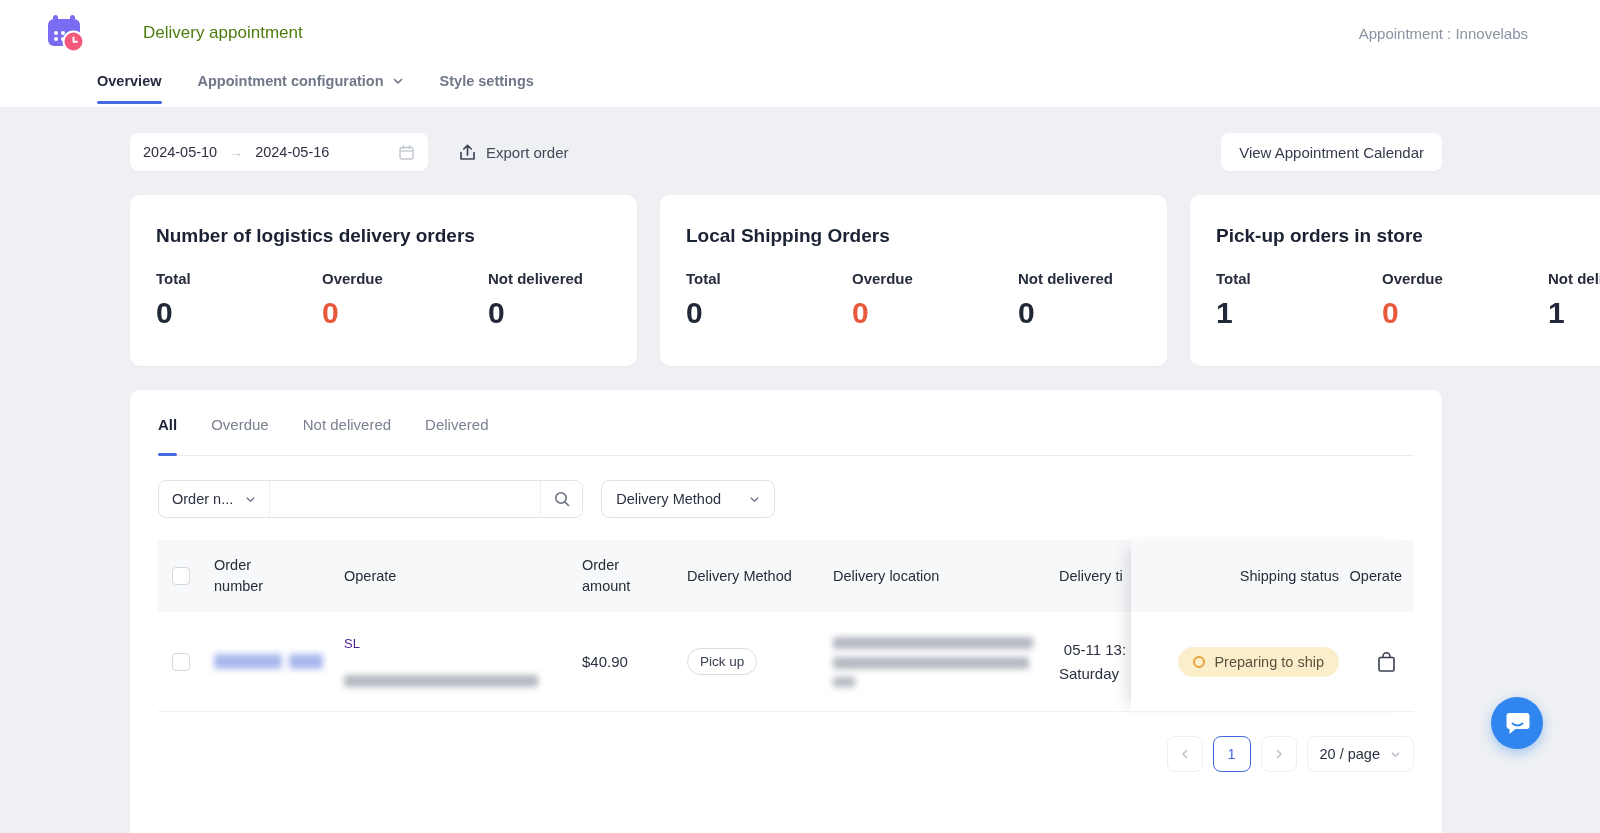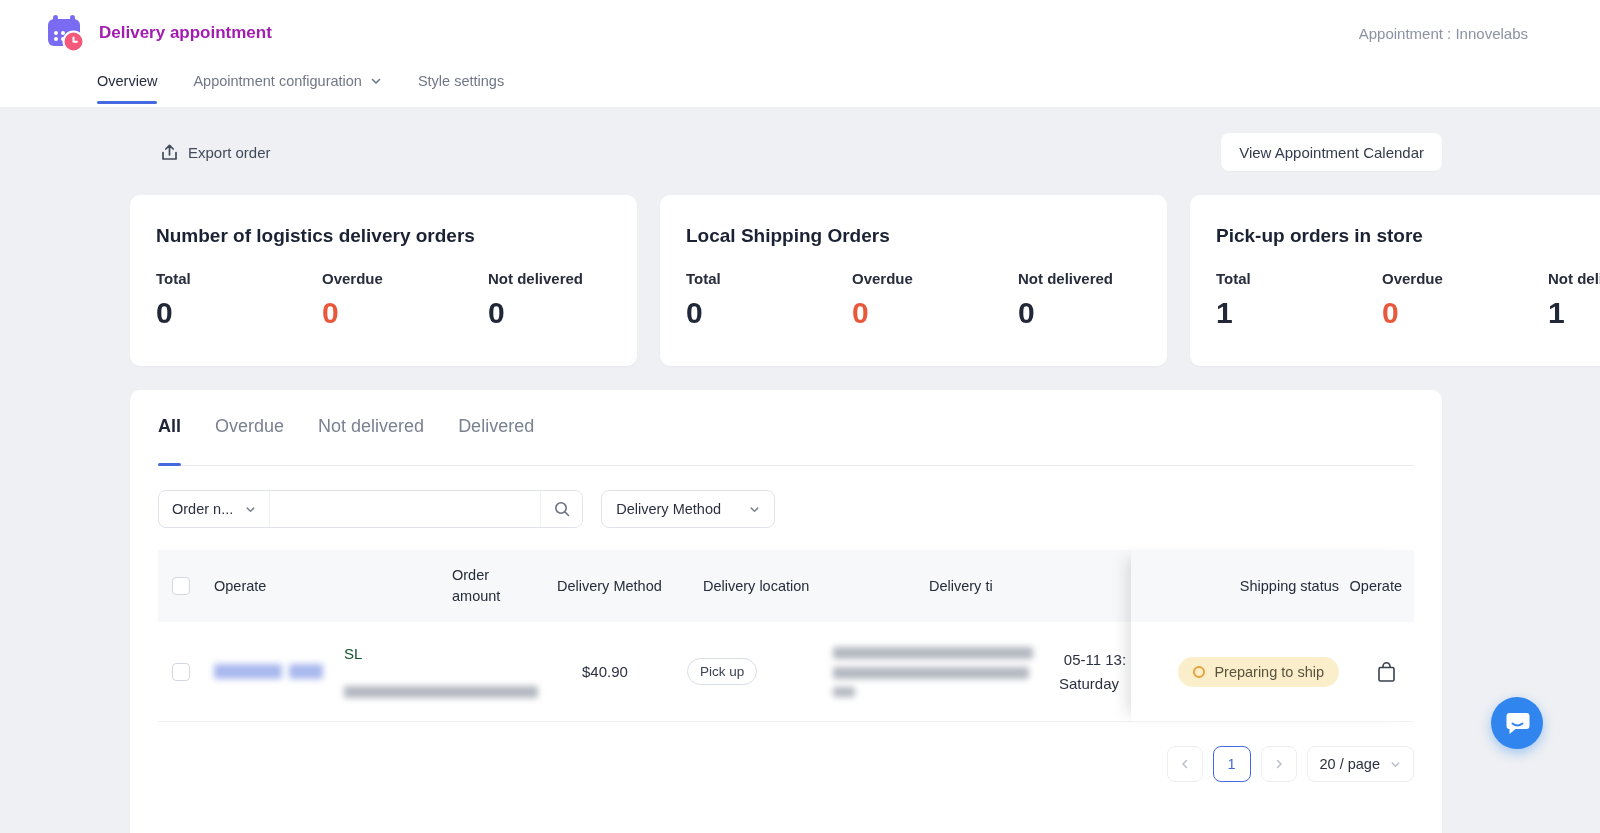--- a/index.html
+++ b/index.html
@@ -3,23 +3,23 @@
 <meta charset="utf-8">
 <style>
   * { margin:0; padding:0; box-sizing:border-box; }
   html,body { width:1600px; height:833px; overflow:hidden; }
   body { background:#eef0f3; font-family:"Liberation Sans", sans-serif; position:relative; color:#2b3140; }
 
   
   .app-header { background:#fff; height:107px; }
   .app-header-top { display:flex; align-items:center; padding:12px 72px 0 45px; height:54px; }
   .app-icon { width:40px; height:40px; margin-right:14px; position:relative; flex:0 0 auto; }
-  .app-title { font-size:17px; font-weight:bold; color:#a21caf; }
+  .app-title { font-size:17px; font-weight:normal; color:#4d7c0f;margin-left:44px; }
   .account { margin-left:auto; font-size:15px; color:#8b92a2; }
-  .app-tabs { display:flex; gap:36px; padding-left:97px; height:50px; align-items:flex-end; }
+  .app-tabs { display:flex; gap:36px; padding-left:97px; height:50px; align-items:flex-end;font-weight:bold; }
   .app-tab { font-size:14.5px; color:#707787; padding-bottom:15px; position:relative; display:flex; align-items:center; gap:8px; cursor:pointer; }
   .app-tab.active { color:#262d40; }
   .app-tab.active::after { content:""; position:absolute; left:0; right:0; bottom:0; height:3px; background:#4569e0; border-radius:2px; }
 
   
   .content { padding:26px 158px 0 130px; }
 
   .toolbar { display:flex; align-items:center; height:38px; margin-bottom:24px; }
   .date-range { background:#fff; border-radius:8px; height:38px; width:298px; display:flex; align-items:center; padding:0 13px; gap:12px; box-shadow:0 1px 2px rgba(20,25,40,.03); }
   .date-val { font-size:14.5px; color:#2b3140; }
@@ -34,21 +34,21 @@
   .stat-title { font-size:19px; font-weight:bold; color:#1b2233; margin-bottom:23px; }
   .metrics { display:flex;gap:43px; }
   .metric { width:123px; }
   .metric-label { font-size:15px; font-weight:bold; color:#272d3d; margin-bottom:9px; }
   .metric-value { font-size:30px; font-weight:bold; color:#222838; }
   .metric-value.orange { color:#e8593c; }
 
   
   .table-card { background:#fff; border-radius:10px 10px 0 0; height:443px; padding:26px 28px 0; box-shadow:0 1px 2px rgba(20,25,40,.03); }
   .order-tabs { display:flex; gap:34px; border-bottom:1px solid #e9ebef; }
-  .order-tab { font-size:18px; color:#7a8191; padding-bottom:28px; position:relative; cursor:pointer; }
+  .order-tab { font-size:15px; color:#7a8191; padding-bottom:22px; position:relative; cursor:pointer; }
   .order-tab.active { color:#20263a; font-weight:bold; }
   .order-tab.active::after { content:""; position:absolute; left:0; right:0; bottom:-1px; height:3px; background:#4569e0; border-radius:2px; }
 
   .filters { display:flex; margin-top:24px; align-items:center; }
   .search-group { display:flex; align-items:stretch; height:38px; border:1px solid #dfe3e9; border-radius:8px; background:#fff; overflow:hidden;gap:36px; }
   .field-select { display:flex; align-items:center; gap:12px; padding:0 13px; font-size:14.5px; color:#2b3140; border-right:1px solid #eef0f3; cursor:pointer; }
   .search-input { width:198px; border:none; outline:none; padding:0 12px; font-size:14.5px; font-family:inherit; color:#2b3140; }
   .search-btn { width:42px; display:flex; align-items:center; justify-content:center; border:none; background:#fff; border-left:1px solid #eef0f3; cursor:pointer; }
   .method-select { margin-left:18px; height:38px; border:1px solid #dfe3e9; border-radius:8px; background:#fff; display:flex; align-items:center; gap:28px; padding:0 14px; font-size:14.5px; color:#2b3140; cursor:pointer; }
 
@@ -70,21 +70,21 @@
   .col-operate { width:75px; display:flex; justify-content:flex-end; padding-right:16px; }
   .thead .col-operate { padding-right:12px; }
   .wrap2 { display:inline-block; width:76px; line-height:1.45; }
 
   .checkbox { width:18px; height:18px; border:1.5px solid #d4d8df; border-radius:4px; background:#fff; cursor:pointer; }
 
   .blur-line { border-radius:2px; filter:blur(3px); }
   .blur-blue { background:#a9b8ee; }
   .blur-gray { background:#b3b7c0; }
   .ordernum-blur { display:flex; gap:7px; }
-  .cust-name { font-size:15px; color:#14532d; margin-bottom:24px; }
+  .cust-name { font-size:13px; color:#4c1d95; margin-bottom:24px; }
   .pill { display:inline-block; border:1px solid #d8dce3; border-radius:999px; padding:5px 12px; font-size:13.5px; color:#3a4150; background:#fff; }
   .loc-blur { display:flex; flex-direction:column; gap:8px; }
   .time-l1 { margin-bottom:7px; white-space:nowrap;text-align:center; }
 
   .status-badge { display:inline-flex; align-items:center; gap:9px; background:#faeecb; border-radius:999px; padding:7px 15px; font-size:14.5px; color:#5a523f; }
   .status-dot { width:12px; height:12px; border-radius:50%; border:2px solid #e9a23b; background:transparent; flex:0 0 auto; }
 
   .pagination { display:flex; justify-content:flex-end; align-items:center; gap:10px; margin-top:24px; }
   .pg-btn { width:36px; height:36px; border:1px solid #eceef2; border-radius:8px; background:#fff; display:flex; align-items:center; justify-content:center; cursor:pointer; }
   .pg-current { width:38px; height:36px; border:1px solid #4569e0; border-radius:8px; background:#fff; color:#4569e0; font-size:14.5px; display:flex; align-items:center; justify-content:center; cursor:pointer; }
@@ -129,20 +129,33 @@
     </div>
     <div class="app-tab">
       <span>Style settings</span>
     </div>
   </div>
 </div>
 
 <div class="content">
 
   <div class="toolbar">
+    <div class="date-range">
+      <span class="date-val">2024-05-10</span>
+      <span class="date-arrow">→</span>
+      <span class="date-val">2024-05-16</span>
+      <span class="spacer"></span>
+      <span class="icon">
+        <svg width="17" height="17" viewBox="0 0 17 17">
+            <rect x="2" y="3.5" width="13" height="11.5" rx="2" fill="none" stroke="#c2c7d1" stroke-width="1.4"></rect>
+            <path d="M2 7 H15" stroke="#c2c7d1" stroke-width="1.4"></path>
+            <path d="M5.5 1.8 V4.5 M11.5 1.8 V4.5" stroke="#c2c7d1" stroke-width="1.4" stroke-linecap="round"></path>
+          </svg>
+      </span>
+    </div>
     <div class="export-btn">
       <span class="icon">
         <svg width="19" height="19" viewBox="0 0 19 19">
             <path d="M9.5 12 V2.8 M5.8 6 L9.5 2.3 L13.2 6" fill="none" stroke="#424a59" stroke-width="1.7" stroke-linecap="round" stroke-linejoin="round"></path>
             <path d="M3 9.5 V16 H16 V9.5" fill="none" stroke="#424a59" stroke-width="1.7" stroke-linecap="round" stroke-linejoin="round"></path>
           </svg>
       </span>
       <span>Export order</span>
     </div>
     <div class="toolbar-spacer"></div>
@@ -242,20 +255,21 @@
       </div>
     </div>
 
     <div class="table-wrap">
 
       <div class="t-main">
         <div class="thead">
           <div class="col-check">
             <div class="checkbox"></div>
           </div>
+          <div class="col-ordernum"><span class="wrap2">Order number</span></div>
           <div class="col-customer">Operate</div>
           <div class="col-amount"><span class="wrap2">Order amount</span></div>
           <div class="col-method">Delivery Method</div>
           <div class="col-location">Delivery location</div>
           <div class="col-time">Delivery ti</div>
         </div>
         <div class="trow">
           <div class="col-check">
             <div class="checkbox"></div>
           </div>

